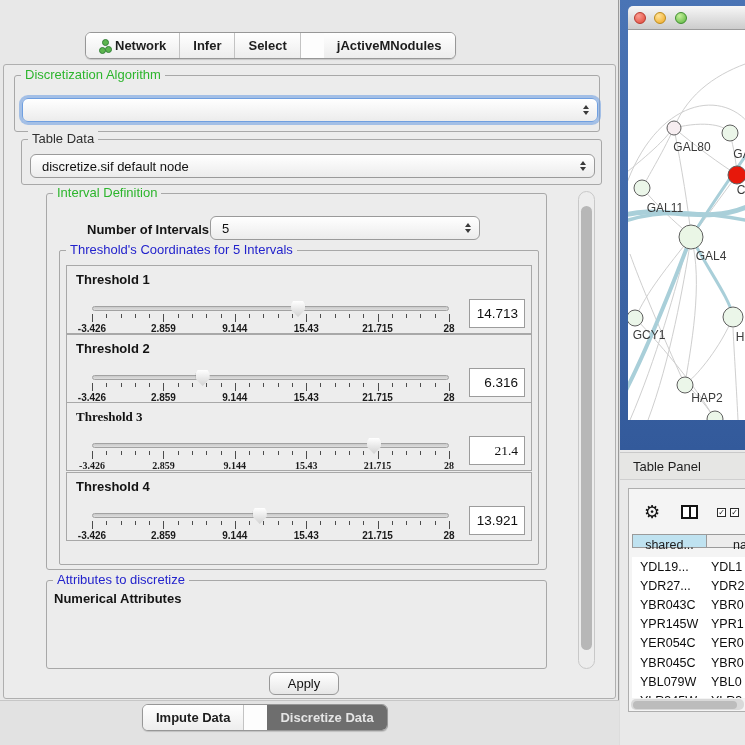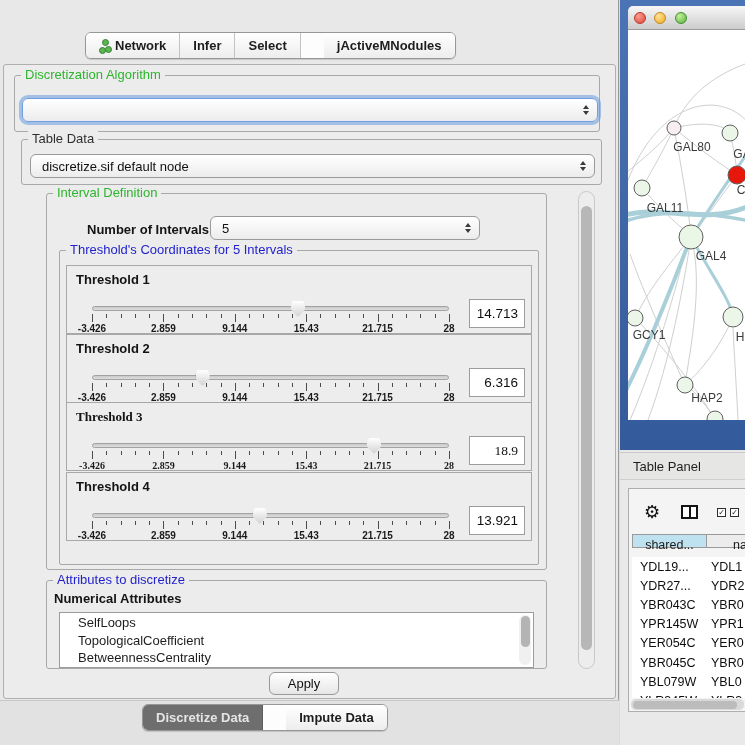--- a/index.html
+++ b/index.html
@@ -241,21 +241,21 @@
                 <div class="tick-lab" style="left: 96.4px;">2.859</div>
                 <div class="tick-lab" style="left: 167.8px;">9.144</div>
                 <div class="tick-lab" style="left: 239.2px;">15.43</div>
                 <div class="tick-lab" style="left: 310.6px;">21.715</div>
                 <div class="tick-lab" style="left: 382px;">28</div>
               </div>
               <div class="th-box" style="top: 151px; font-family: Liberation Serif, serif;">
     <div class="th-label">Threshold 3</div>
     <div class="track"></div>
     <div class="thumb-ptr" style="left: 300.024px;"></div>
-    <div class="th-value">18.9</div>
+    <div class="th-value">21.4</div>
   <div class="tick major" style="left: 25px;"></div>
                 <div class="tick minor" style="left: 39.28px;"></div>
                 <div class="tick minor" style="left: 53.56px;"></div>
                 <div class="tick minor" style="left: 67.84px;"></div>
                 <div class="tick minor" style="left: 82.12px;"></div>
                 <div class="tick major" style="left: 96.4px;"></div>
                 <div class="tick minor" style="left: 110.68px;"></div>
                 <div class="tick minor" style="left: 124.96px;"></div>
                 <div class="tick minor" style="left: 139.24px;"></div>
                 <div class="tick minor" style="left: 153.52px;"></div>
@@ -320,42 +320,32 @@
                 <div class="tick-lab" style="left: 310.6px;">21.715</div>
                 <div class="tick-lab" style="left: 382px;">28</div>
               </div>
             </div>
         </div>
       </div>
 
       <div id="attr-group" class="group">
         <span class="legend blue">Attributes to discretize</span>
         <span id="attr-subtitle">Numerical Attributes</span>
-        <div id="attr-listbox">
-          <ul id="attr-list">
-              <li>SelfLoops</li>
-              <li>TopologicalCoefficient</li>
-              <li>BetweennessCentrality</li>
-            </ul>
-          <div class="list-vscroll">
-              <div class="thumb"></div>
-            </div>
-        </div>
       </div>
 
       <div id="apply-btn">Apply</div>
     </div>
 
     <div class="bottom-strip"></div>
     <div id="bottom-tabbar" class="tabbar">
+        <div class="tab">
+          <span>Impute Data</span>
+        </div>
         <div class="tab selected">
           <span>Discretize Data</span>
-        </div>
-        <div class="tab">
-          <span>Impute Data</span>
         </div>
       </div>
   </section>
 
   <section id="right-region">
     <div id="net-window">
       <div id="net-titlebar">
         <span class="light red"></span>
         <span class="light yellow"></span>
         <span class="light green"></span>

